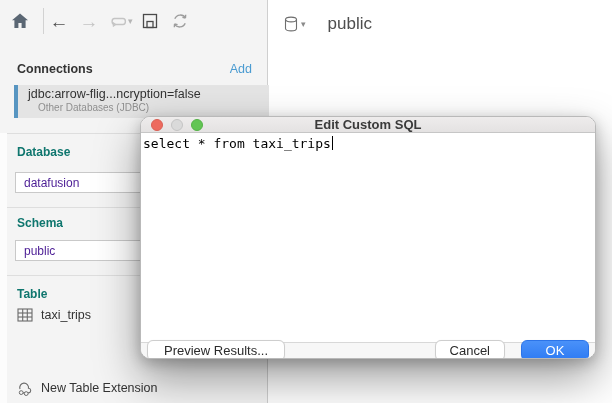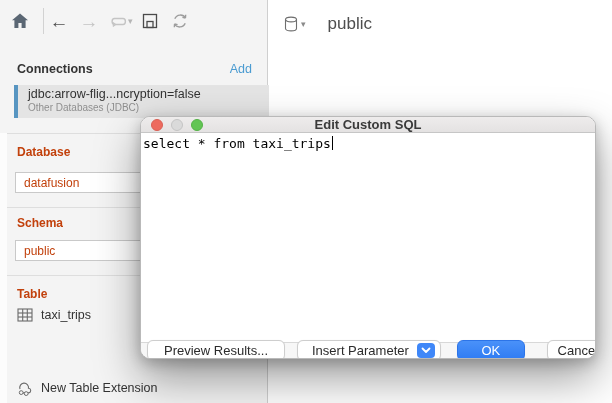--- a/index.html
+++ b/index.html
@@ -34,28 +34,28 @@
   
   .conn-header { position:absolute; left:17px; right:15px; top:62px;
     display:flex; justify-content:space-between; align-items:baseline;gap:20px; }
   .conn-title { font-size:12.5px; font-weight:bold; color:#333; }
   .add-link { font-size:12.5px; color:#4a9bd1; }
   .conn-tile { position:absolute; left:14px; top:85px; width:260px; height:33px;
     background:#e4e4e4; display:flex; }
   .conn-bar { width:4px; background:#5795c1; flex:none; }
   .conn-text { padding:2px 0 0 10px; overflow:hidden; white-space:nowrap; }
   .conn-name { font-size:12.5px; color:#333; }
-  .conn-sub { font-size:10px; color:#8f8f8f; margin-top:1px; }
-
-  
-  .sec-label { position:absolute; left:17px; font-size:12px; font-weight:bold; color:#c2410c; }
+  .conn-sub { font-size:10px; color:#8f8f8f; margin-left:10px; margin-top:1px; }
+
+  
+  .sec-label { position:absolute; left:17px; font-size:12px; font-weight:bold; color:#0f766e; }
   .dropdown {
     position:absolute; left:15px; width:238px; height:21px; background:#ffffff;
     border:1px solid #c9c9c9; display:flex; align-items:center;
-    font-size:12px; color:#c2410c; padding-left:8px;
+    font-size:12px; color:#4c1d95; padding-left:8px;
   }
   .tbl-row { position:absolute; left:16px; display:flex; align-items:center; gap:8px;
     font-size:12.5px; color:#333; }
   .tbl-row .ic { width:17px; height:17px; flex:none; display:flex; align-items:center; justify-content:center; }
 
   
   .main { position:absolute; left:269px; top:0; right:0; height:403px; background:#ffffff; }
   .main-header { position:absolute; left:15px; top:14px; display:flex; align-items:center; }
   .db-caret { font-size:9px; color:#8a8a8a; margin-left:3px; }
   .schema-name { font-size:17px; color:#4e4e4e; margin-left:22px; }
@@ -229,29 +229,21 @@
   </div>
 
   <div class="sql-area">
     <span>select * from taxi_trips</span><span class="cursor"></span>
   </div>
 
   <div class="dlg-buttonbar">
     <div class="mbtn btn-preview">
       <span>Preview Results...</span>
     </div>
-    <div class="mbtn btn-insert">
-      <span>Insert Parameter</span>
-      <span class="chev-badge">
-        <svg width="10" height="7" viewBox="0 0 10 7">
-          <path d="M1.5 1.5 L5 5 L8.5 1.5" fill="none" stroke="#ffffff" stroke-width="1.8" stroke-linecap="round" stroke-linejoin="round"></path>
-        </svg>
-      </span>
-    </div>
     <div class="spacer"></div>
+    <div class="mbtn btn-cancel">
+      <span>Cancel</span>
+    </div>
     <div class="mbtn btn-ok">
       <span>OK</span>
     </div>
-    <div class="mbtn btn-cancel">
-      <span>Cancel</span>
-    </div>
   </div>
 </div>
 
 </body></html>

